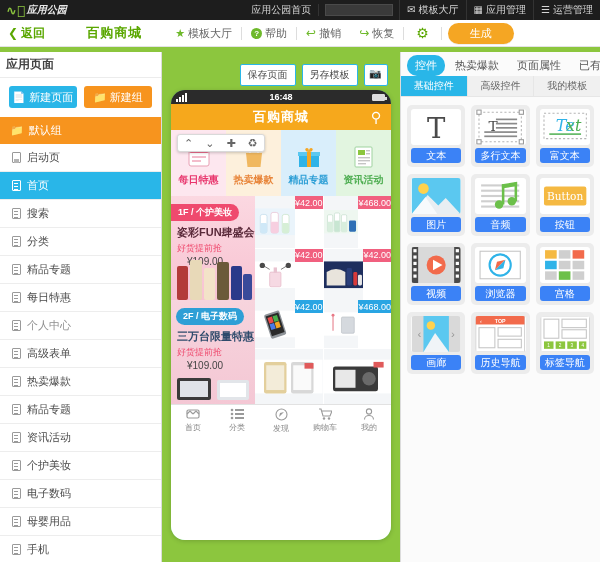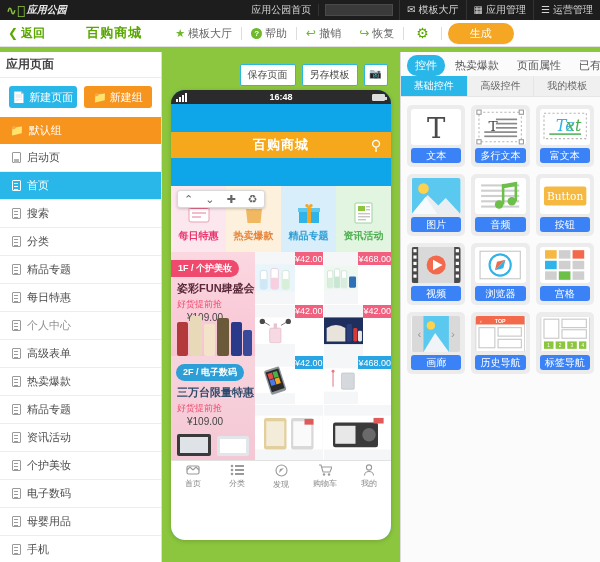--- a/index.html
+++ b/index.html
@@ -130,23 +130,23 @@
   .canvas-tools{
     position:absolute; top:12px; right:12px; display:flex; gap:6px; z-index:6;
   }
   .ct-btn{
     background:#fff; border:1px solid #29b6e8; color:#4a4a4a; font-size:10px;
     border-radius:2px; padding:3px 7px; cursor:pointer; white-space:nowrap;
   }
   .ct-btn.icon{ padding:3px 5px; color:#9a9a9a; }
   .phone-wrap{
     position:absolute; left:50%; transform:translateX(-50%); top:38px;
-    width:220px; height:450px; background:#0ea5e9; border-radius:14px;
+    width:220px; height:450px; background:#86efac; border-radius:14px;
     box-shadow:0 1px 5px rgba(0,0,0,.18); overflow:hidden;
-    display:flex; flex-direction:column;gap:28px;
+    display:flex; flex-direction:column;
   }
   .status-bar{
     height:14px; background:#2b2b2b; color:#fff; display:flex; align-items:center;
     justify-content:center; font-size:9px; position:relative; flex:0 0 auto;
     font-weight:bold;
   }
   .sig{ position:absolute; left:5px; display:flex; align-items:flex-end; gap:1px; }
   .sig i{ width:2px; background:#fff; display:block; }
   .sig i:nth-child(1){height:3px;} .sig i:nth-child(2){height:5px;}
   .sig i:nth-child(3){height:7px;} .sig i:nth-child(4){height:9px;}

